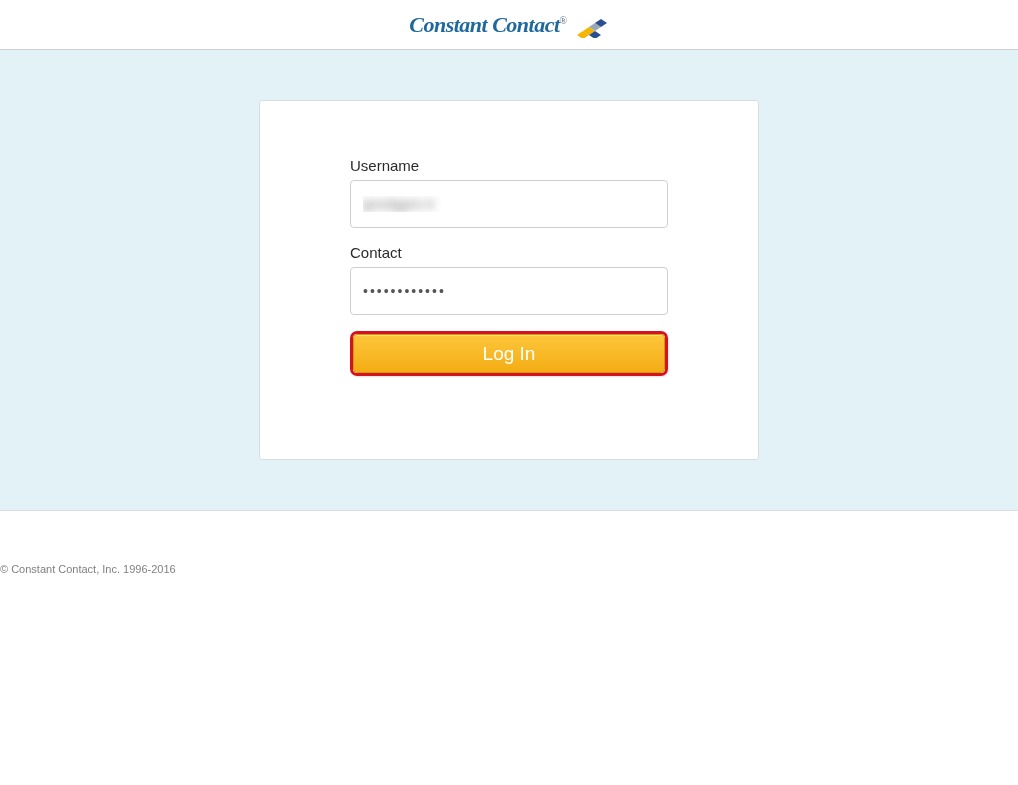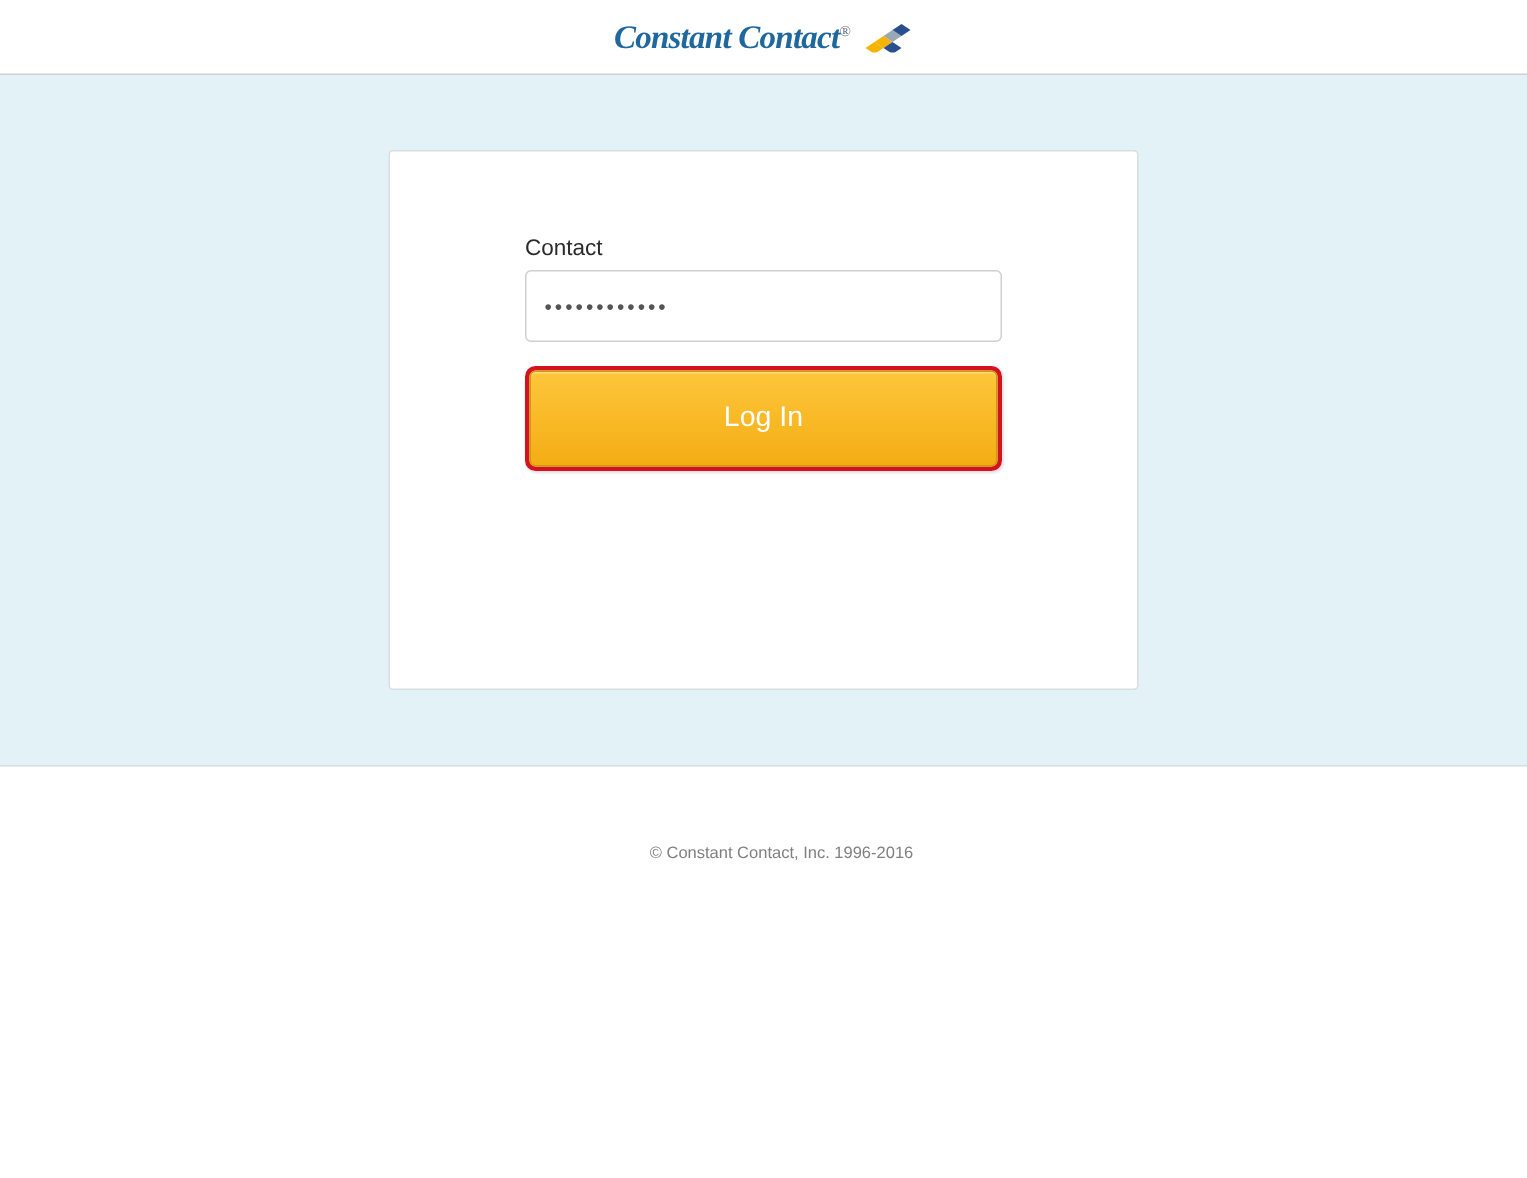--- a/index.html
+++ b/index.html
@@ -15,21 +15,21 @@
       height: 50px;
       background: #ffffff;
       border-bottom: 1px solid #cfcfcf;
       box-shadow: 0 1px 0 #e9e9e9;
       display: flex;
       align-items: center;
       justify-content: center;
     }
     .logo-area {
       display: flex;
-      align-items: center;
+      align-items: flex-end;
       gap: 8px;
     }
     .logo-text {
       font-family: Georgia, 'Times New Roman', serif;
       font-style: italic;
       font-weight: 700;
       font-size: 22px;
       color: #1f689e;
       letter-spacing: -0.5px;
     }
@@ -105,36 +105,34 @@
       cursor: pointer;
     }
     .login-frame {
       border: 3px solid #d6121e;
       border-radius: 7px;
       padding: 0;
       box-shadow: 1px 1px 2px rgba(0,0,0,0.12);
     }
     .login-button {
       width: 100%;
-      height: 64px;
+      height: 39px;
       border: 1px solid #ce9b04;
       border-radius: 4px;
       background: linear-gradient(#fdc63b, #f4ad14);
       color: #ffffff;
       font-size: 19px;
       cursor: pointer;
       box-shadow: inset 0 1px 0 rgba(255,255,255,0.35);
     }
     .footer {
       width: 100%;
-      text-align: center;
       padding-top: 52px;
       font-size: 11px;
       color: #808080;
-      padding-left: 24px;
     }
   </style>
 </head>
 <body>
 
 <header class="top-header">
   <div class="logo-area">
     <span class="logo-text">
       <span>Constant Contact</span><span class="tm">®</span>
     </span>
@@ -148,20 +146,24 @@
           <polygon points="20,1 26,-3 32,1 26,5" fill="#2a4f8e"></polygon>
         </g>
       </svg>
     </span>
   </div>
 </header>
 
 <section class="content-band">
   <div class="card">
 
+    <div class="field-group">
+      <label class="field-label">Username</label>
+      <input type="text" class="text-input username-blur" value="jprodgpro tr" style="">
+    </div>
 
     <div class="field-group">
       <label class="field-label">Contact</label>
       <input type="password" class="text-input" value="••••••••••••" style="">
     </div>
 
 
     <div class="login-frame">
       <button class="login-button">Log In</button>
     </div>

